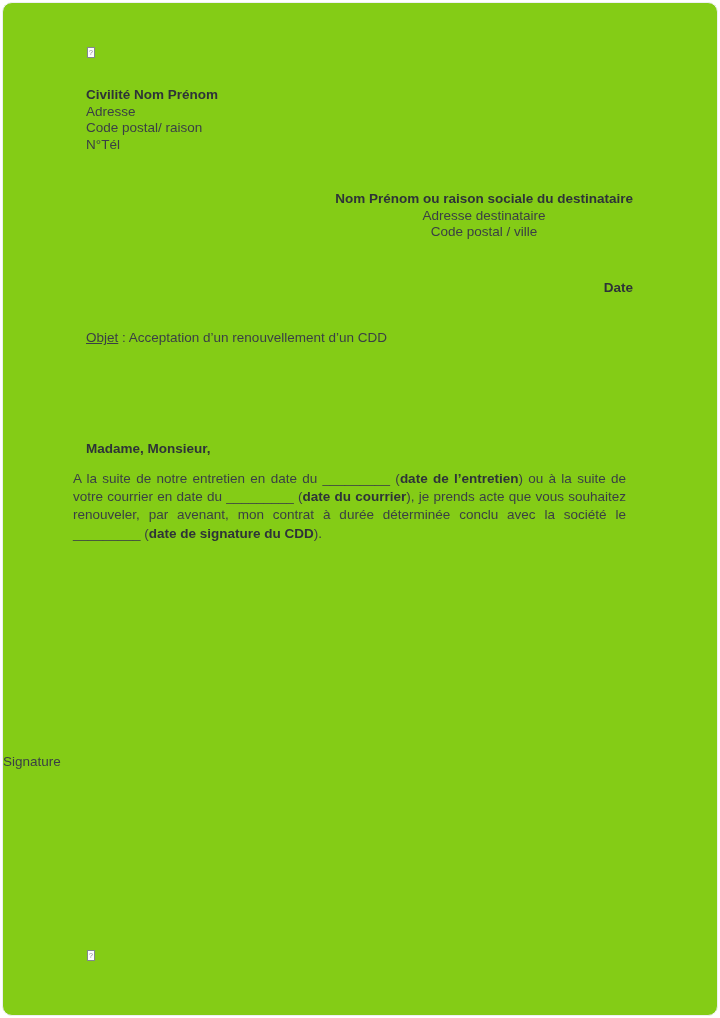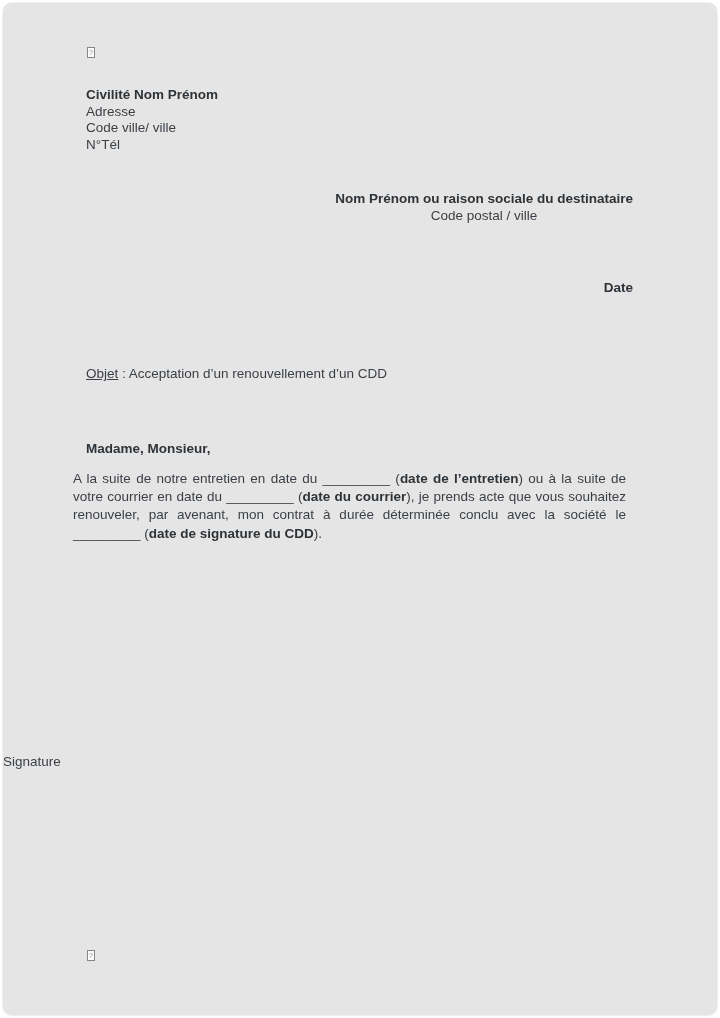--- a/index.html
+++ b/index.html
@@ -9,21 +9,21 @@
     width: 720px;
     height: 1018px;
     overflow: hidden;
   }
   .page {
     position: relative;
     box-sizing: border-box;
     width: 716px;
     height: 1014px;
     margin: 2px;
-    background: #e5e5e5;
+    background: #84cc16;
     border: 1px solid #edf0f2;
     border-radius: 10px;
     font-family: "Liberation Sans", "DejaVu Sans", sans-serif;
     font-size: 13.5px;
     color: #3a3f45;
     -webkit-font-smoothing: antialiased;
   }
   .b { font-weight: bold; color: #2e3338; }
   .u { text-decoration: underline; }
 
@@ -59,21 +59,21 @@
     position: absolute;
     top: 277px; right: 84px;
     text-align: right;
   }
   .delivery {
     position: absolute;
     top: 313px; left: 83px;
   }
   .subject {
     position: absolute;
-    top: 363px; left: 83px;
+    top: 327px; left: 83px;
   }
   .salutation {
     position: absolute;
     top: 415px; left: 83px; margin-top: 23px;
   }
   .para {
     position: absolute;
     left: 70px;
     width: 553px;
     text-align: justify;
@@ -95,26 +95,27 @@
 </head>
 <body>
 
 <div class="page">
 
   <span class="charbox top">?</span>
 
   <div class="sender">
     <div class="b">Civilité Nom Prénom</div>
     <div>Adresse</div>
-    <div>Code ville/ ville</div>
+    <div>Code postal/ raison</div>
     <div>N°Tél</div>
   </div>
 
   <div class="recipient">
     <div class="b">Nom Prénom ou raison sociale du destinataire</div>
+    <div>Adresse destinataire</div>
     <div>Code postal / ville</div>
   </div>
 
   <div class="date-line b">Date</div>
 
 
   <div class="subject">
     <span class="u">Objet</span><span> : Acceptation d’un renouvellement d’un CDD</span>
   </div>
 

